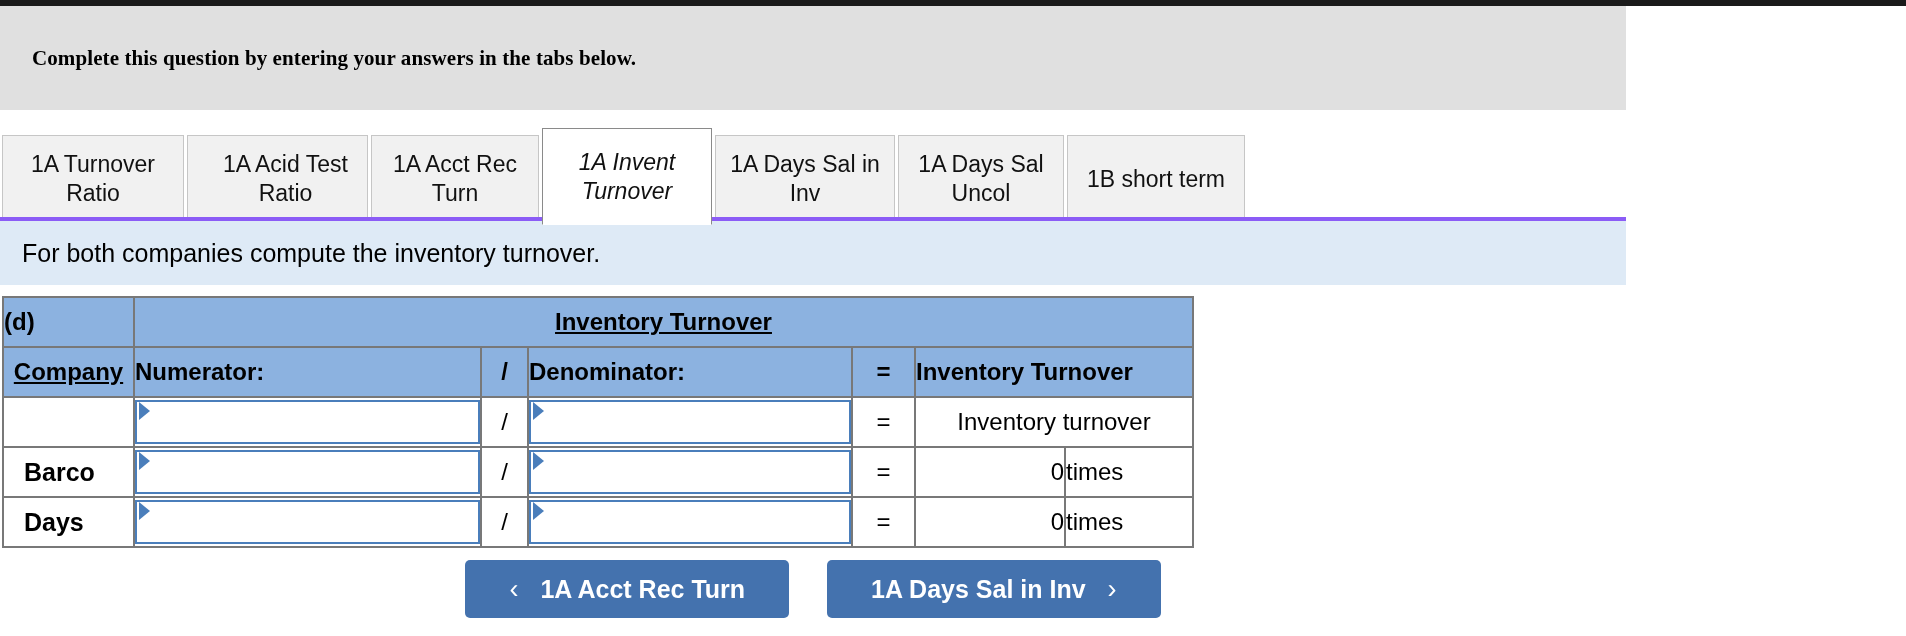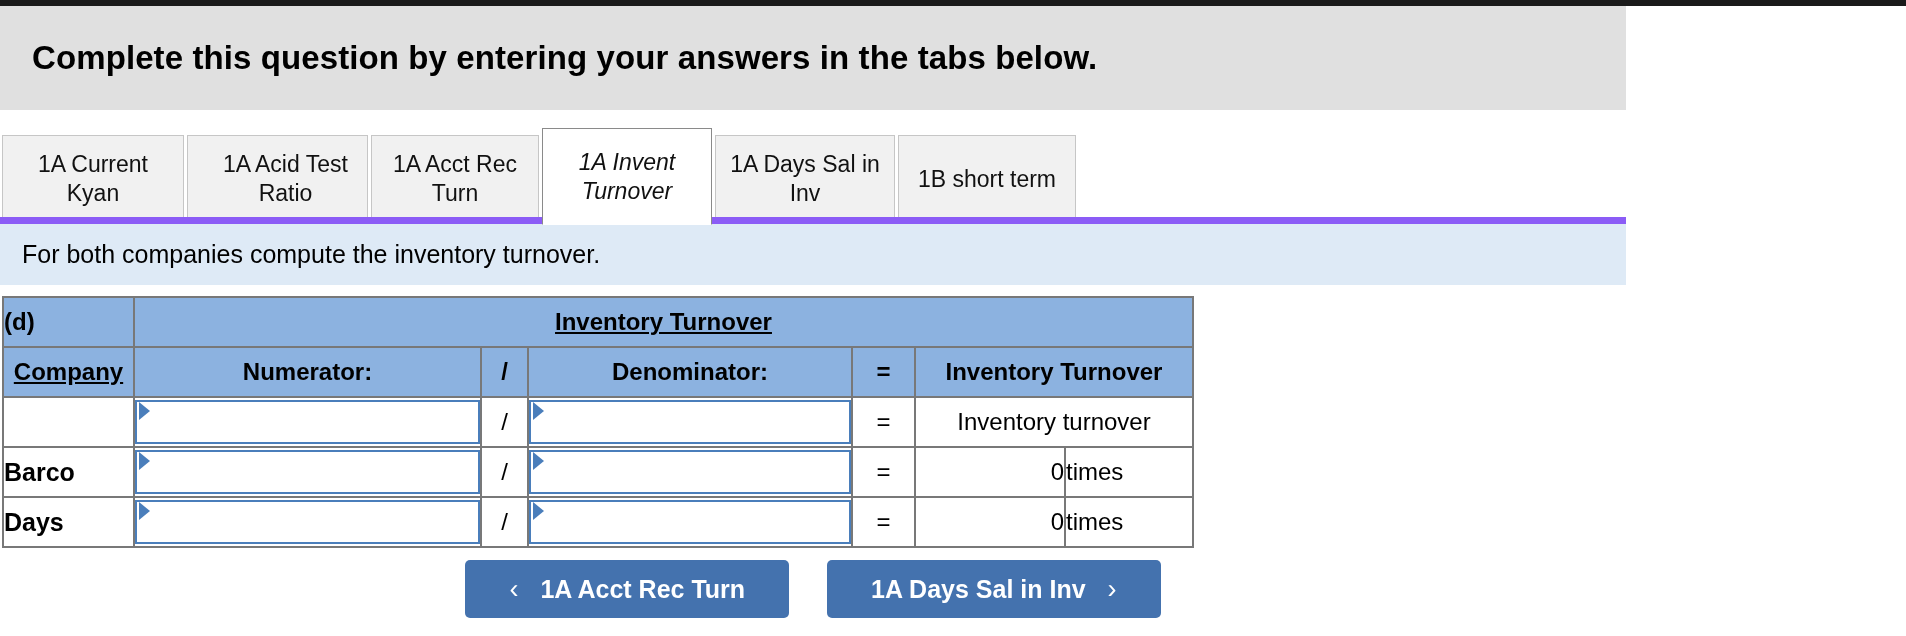--- a/index.html
+++ b/index.html
@@ -30,25 +30,26 @@
   .banner {
     position: absolute;
     left: 0; top: 6px;
     width: 1626px;
     height: 104px;
     background: #e0e0e0;
     display: flex;
     align-items: center;
   }
   .banner-text {
-    font-size: 33px;
+    font-size: 21px;
     font-weight: bold;
     color: #000;
     padding-left: 32px;
     letter-spacing: 0.1px;
+    font-family: Liberation Serif, serif;
   }
 
   
   .tabstrip {
     position: absolute;
     left: 0; top: 110px;
     width: 1626px;
     height: 107px;
     background: #ffffff;
   }
@@ -87,21 +88,21 @@
     margin-bottom: -2px;
   }
 
   
   .prompt {
     position: absolute;
     left: 0; top: 217px;
     width: 1626px;
     height: 68px;
     background: #deeaf6;
-    border-top: 7px solid #8b5cf6;
+    border-top: 4px solid #8b5cf6;
     box-sizing: border-box;
     display: flex;
     align-items: center;
   }
   .prompt-text {
     font-size: 25px;
     padding-left: 22px;
     color: #000;
   }
 
@@ -119,32 +120,31 @@
     padding: 0;
     font-size: 24px;
     color: #000;
     background: #ffffff;
     height: 48px;
     vertical-align: middle;
   }
   .hdr {
     background: #8cb2e0 !important;
     font-weight: bold;
-    text-align: center;
   }
   .hdr-title {
     background: #8cb2e0 !important;
     font-weight: bold;
     text-align: center;
     font-size: 26px;
   }
   .hdr-title span { text-decoration: underline; }
 
   .c-company { width: 129px; text-align: left; }
-  .c-company .name { font-weight: bold; padding-left: 0; font-size: 25px; }
+  .c-company .name { font-weight: bold; padding-left: 0; font-size: 25px; margin-left: 20px; }
   .c-num   { width: 345px; }
   .c-slash { width: 45px;  text-align: center; font-size: 24px; }
   .c-den   { width: 322px; margin-left: 31px; }
   .c-eq    { width: 61px;  text-align: center; font-size: 24px; }
   .c-res   { width: 148px; text-align: right;  padding-right: 12px; }
   .c-unit  { width: 126px; text-align: left;   padding-left: 12px; margin-top: 46px; }
 
   .row-body td { height: 48px; }
 
   
@@ -213,25 +213,26 @@
 <body>
 
 <div class="top-rule"></div>
 
 <div class="banner">
   <div class="banner-text">Complete this question by entering your answers in the tabs below.</div>
 </div>
 
 <div class="tabstrip">
   <div class="tabs" id="tab-list">
-      <div class="tab" style="width: 182px;">1A Current Kyan</div>
+      <div class="tab" style="width: 182px;">1A Turnover Ratio</div>
       <div class="tab" style="width: 181px; padding-left: 30px;">1A Acid Test Ratio</div>
       <div class="tab" style="width: 168px;">1A Acct Rec Turn</div>
       <div class="tab active" style="width: 170px; font-style: italic;">1A Invent Turnover</div>
       <div class="tab" style="width: 180px;">1A Days Sal in Inv</div>
+      <div class="tab" style="width: 166px;">1A Days Sal Uncol</div>
       <div class="tab" style="width: 178px;">1B short term</div>
     </div>
 </div>
 
 <div class="prompt">
   <div class="prompt-text">For both companies compute the inventory turnover.</div>
 </div>
 
 <table class="sheet">
   <tbody>

